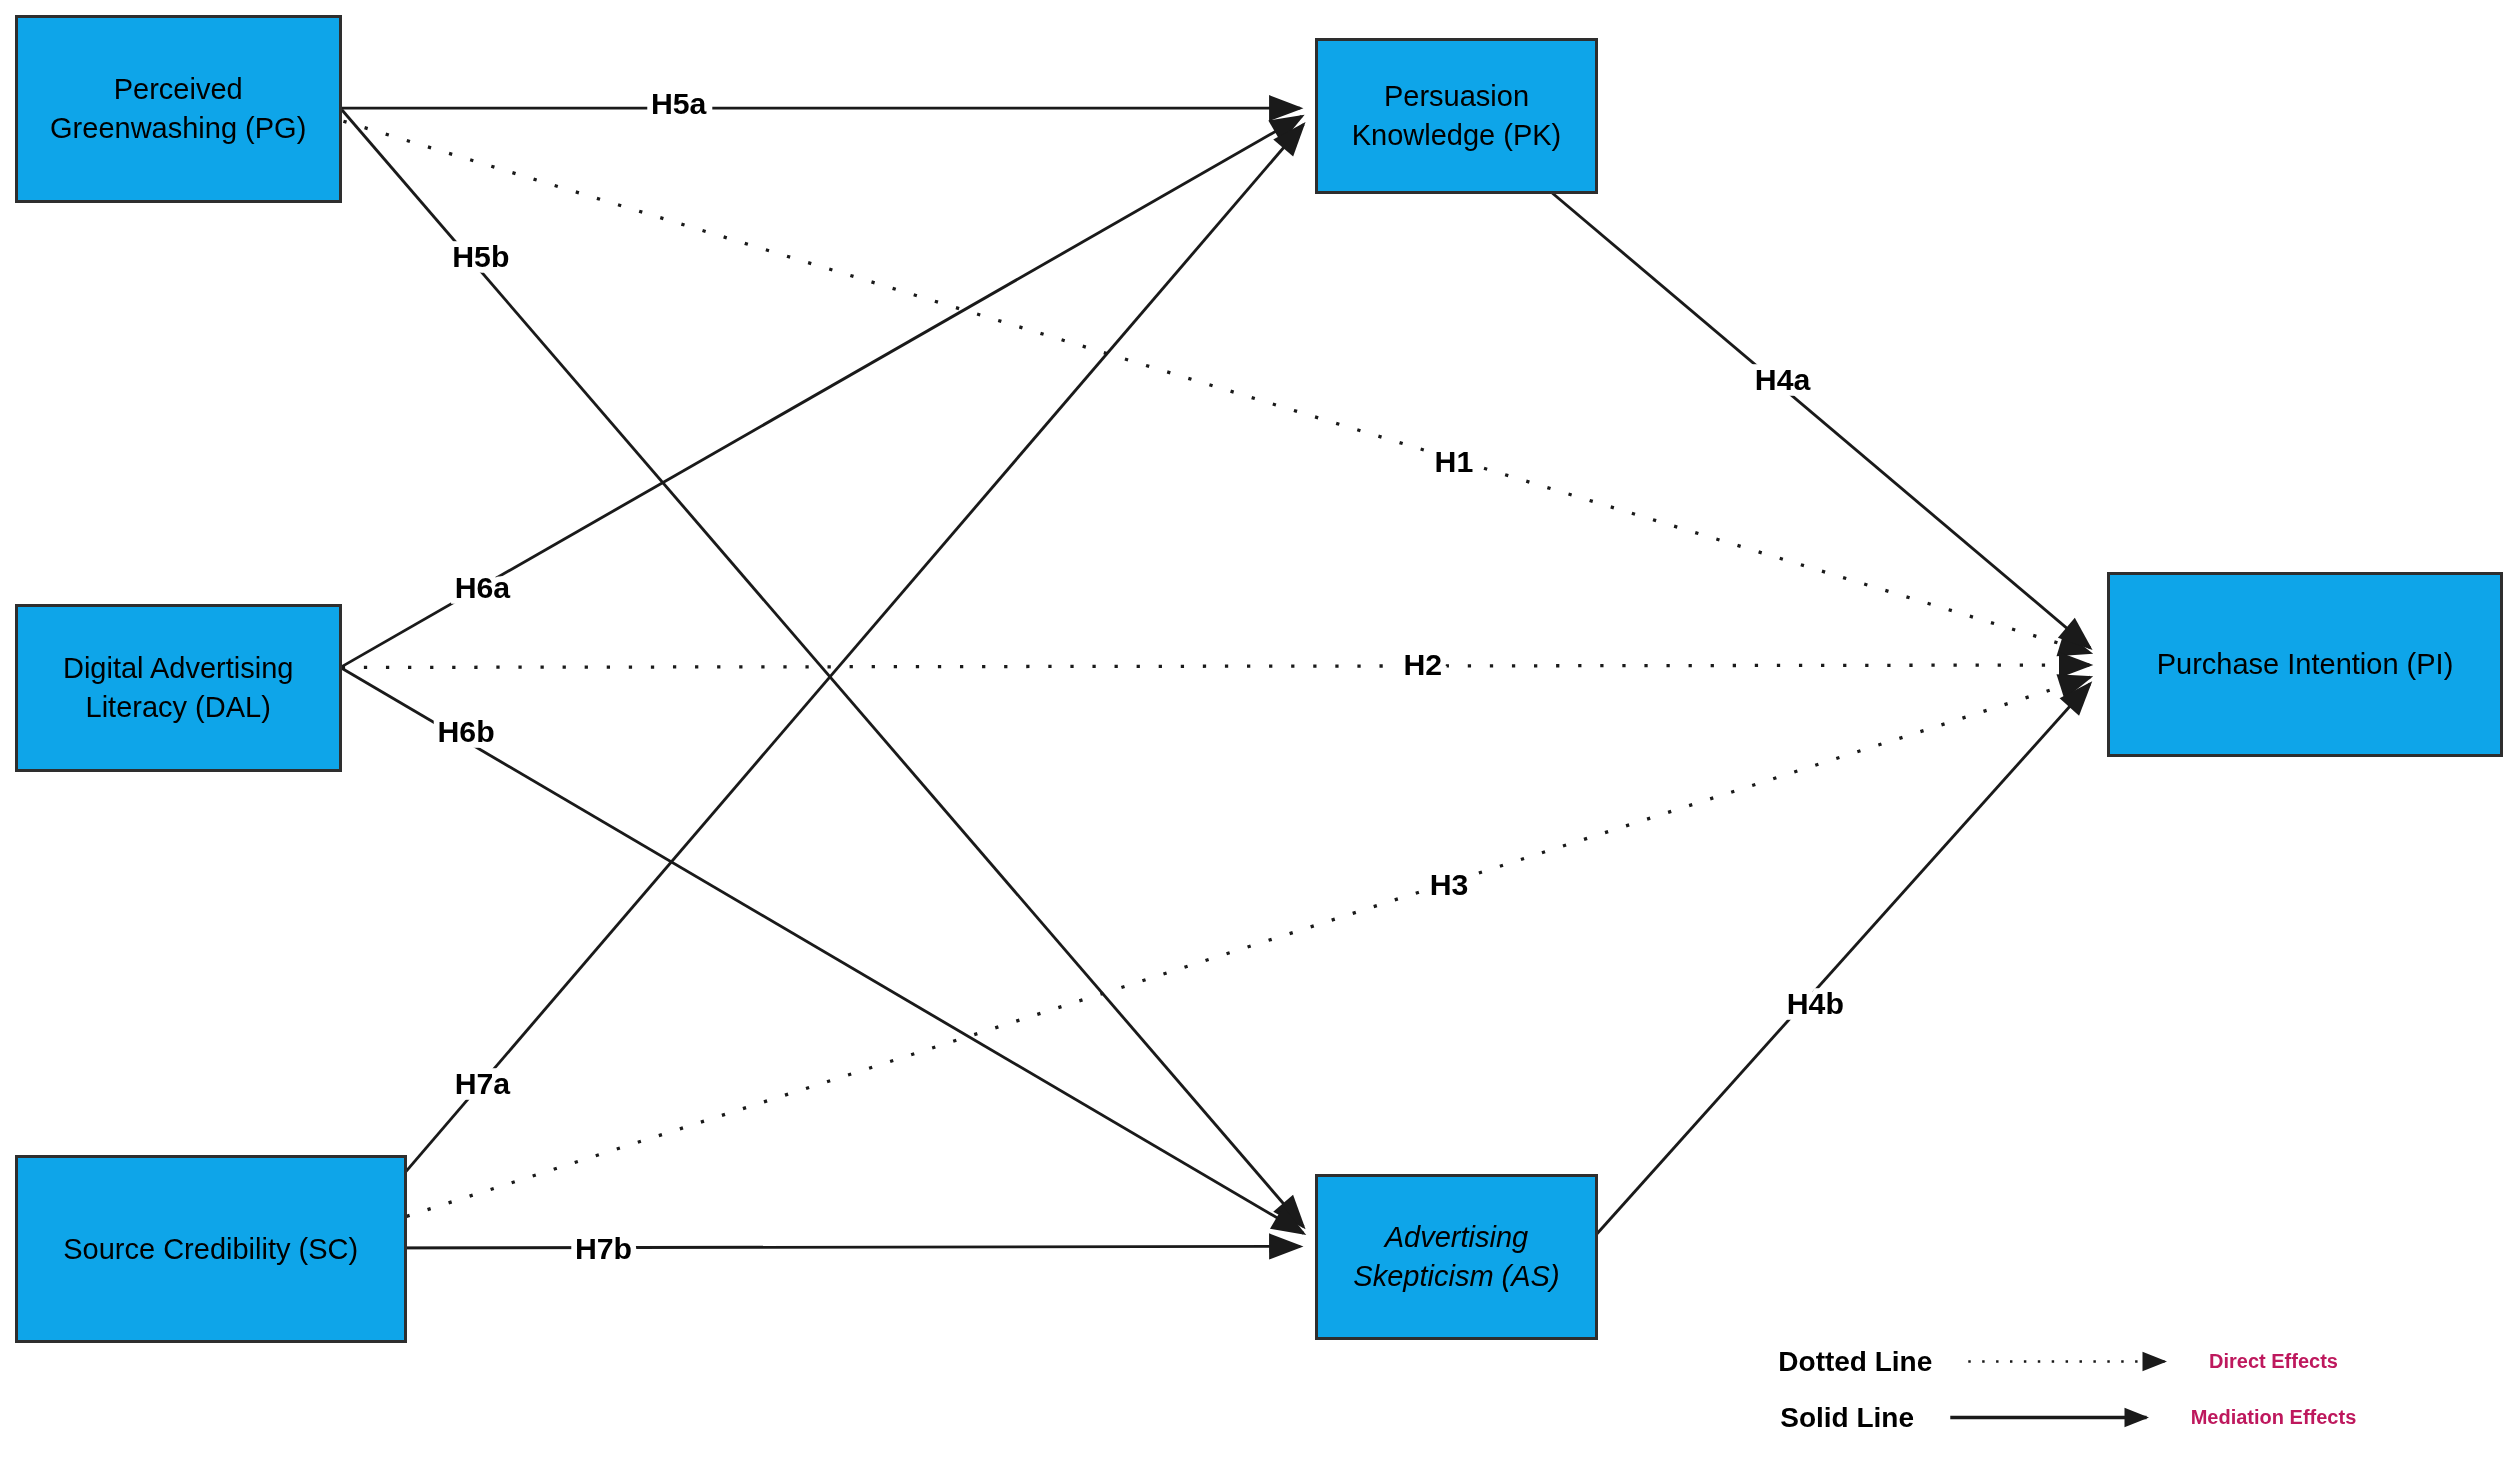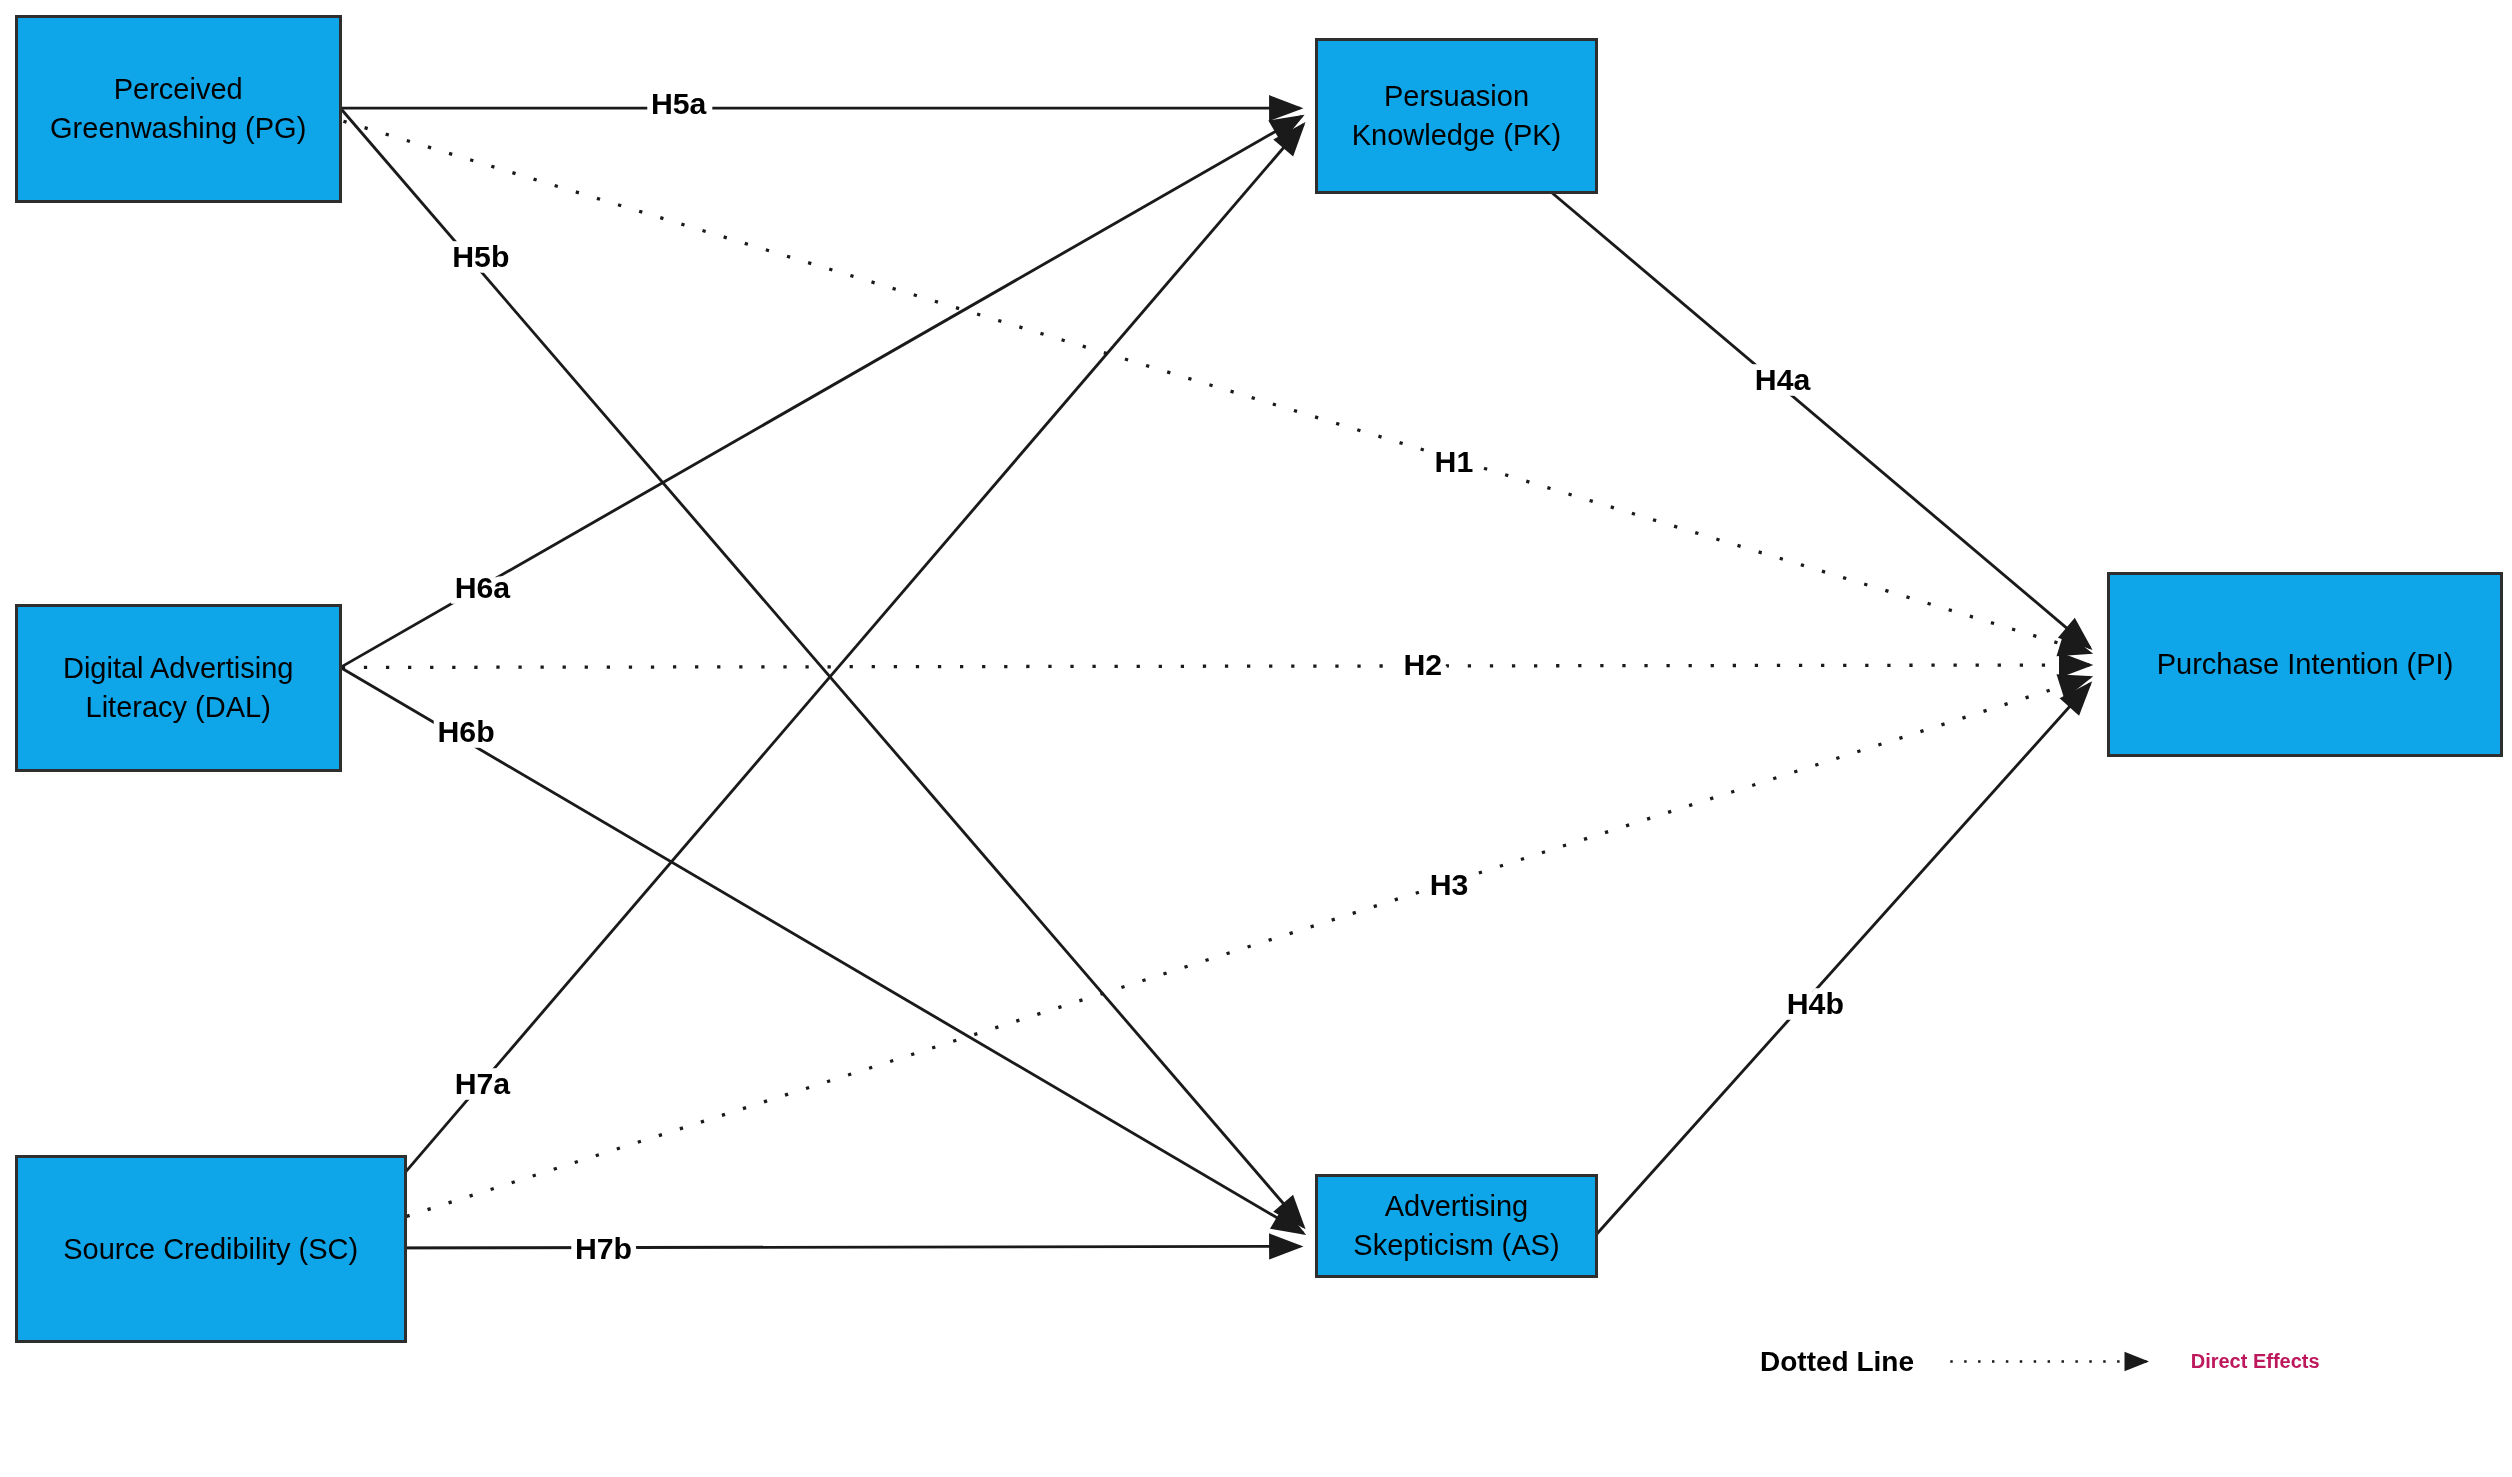--- a/index.html
+++ b/index.html
@@ -134,37 +134,49 @@
       </div>
       <div class="node" style="left: 14.7px; top: 604px; width: 327px; height: 168px;">
         <span>Digital Advertising Literacy (DAL)</span>
       </div>
       <div class="node" style="left: 14.7px; top: 1155px; width: 392px; height: 188px;">
         <span>Source Credibility (SC)</span>
       </div>
       <div class="node" style="left: 1315px; top: 38px; width: 283px; height: 156px;">
         <span>Persuasion Knowledge (PK)</span>
       </div>
-      <div class="node" style="left: 1315px; top: 1174px; width: 283px; height: 104px;">
+      <div class="node" style="left: 1315px; top: 1174px; width: 283px; height: 166px; font-style: italic;">
         <span>Advertising Skepticism (AS)</span>
       </div>
       <div class="node" style="left: 2107px; top: 572px; width: 396px; height: 185px;">
         <span>Purchase Intention (PI)</span>
       </div>
     </div>
 
   <div id="legend">
     <div class="legend-row">
       <span class="legend-line-label">Dotted Line</span>
       <svg class="legend-arrow" viewBox="0 0 280 40" xmlns="http://www.w3.org/2000/svg">
         <defs>
           <marker id="legend-head-1" markerUnits="userSpaceOnUse" markerWidth="34" markerHeight="30" refX="28" refY="14" orient="auto">
             <path d="M1,2 L31,14 L1,26 Z" fill="#1a1a1a"></path>
           </marker>
         </defs>
         <line x1="4" y1="20" x2="244" y2="20" stroke="#1a1a1a" stroke-width="3" stroke-dasharray="3 14" marker-end="url(#legend-head-1)"></line>
       </svg>
       <span class="legend-meaning">Direct Effects</span>
     </div>
+    <div class="legend-row">
+      <span class="legend-line-label">Solid Line</span>
+      <svg class="legend-arrow" viewBox="0 0 280 40" xmlns="http://www.w3.org/2000/svg">
+        <defs>
+          <marker id="legend-head-2" markerUnits="userSpaceOnUse" markerWidth="34" markerHeight="30" refX="28" refY="14" orient="auto">
+            <path d="M1,2 L31,14 L1,26 Z" fill="#1a1a1a"></path>
+          </marker>
+        </defs>
+        <line x1="4" y1="20" x2="244" y2="20" stroke="#1a1a1a" stroke-width="4" marker-end="url(#legend-head-2)"></line>
+      </svg>
+      <span class="legend-meaning">Mediation Effects</span>
+    </div>
   </div>
 
 </div>
 
 
 </body></html>

